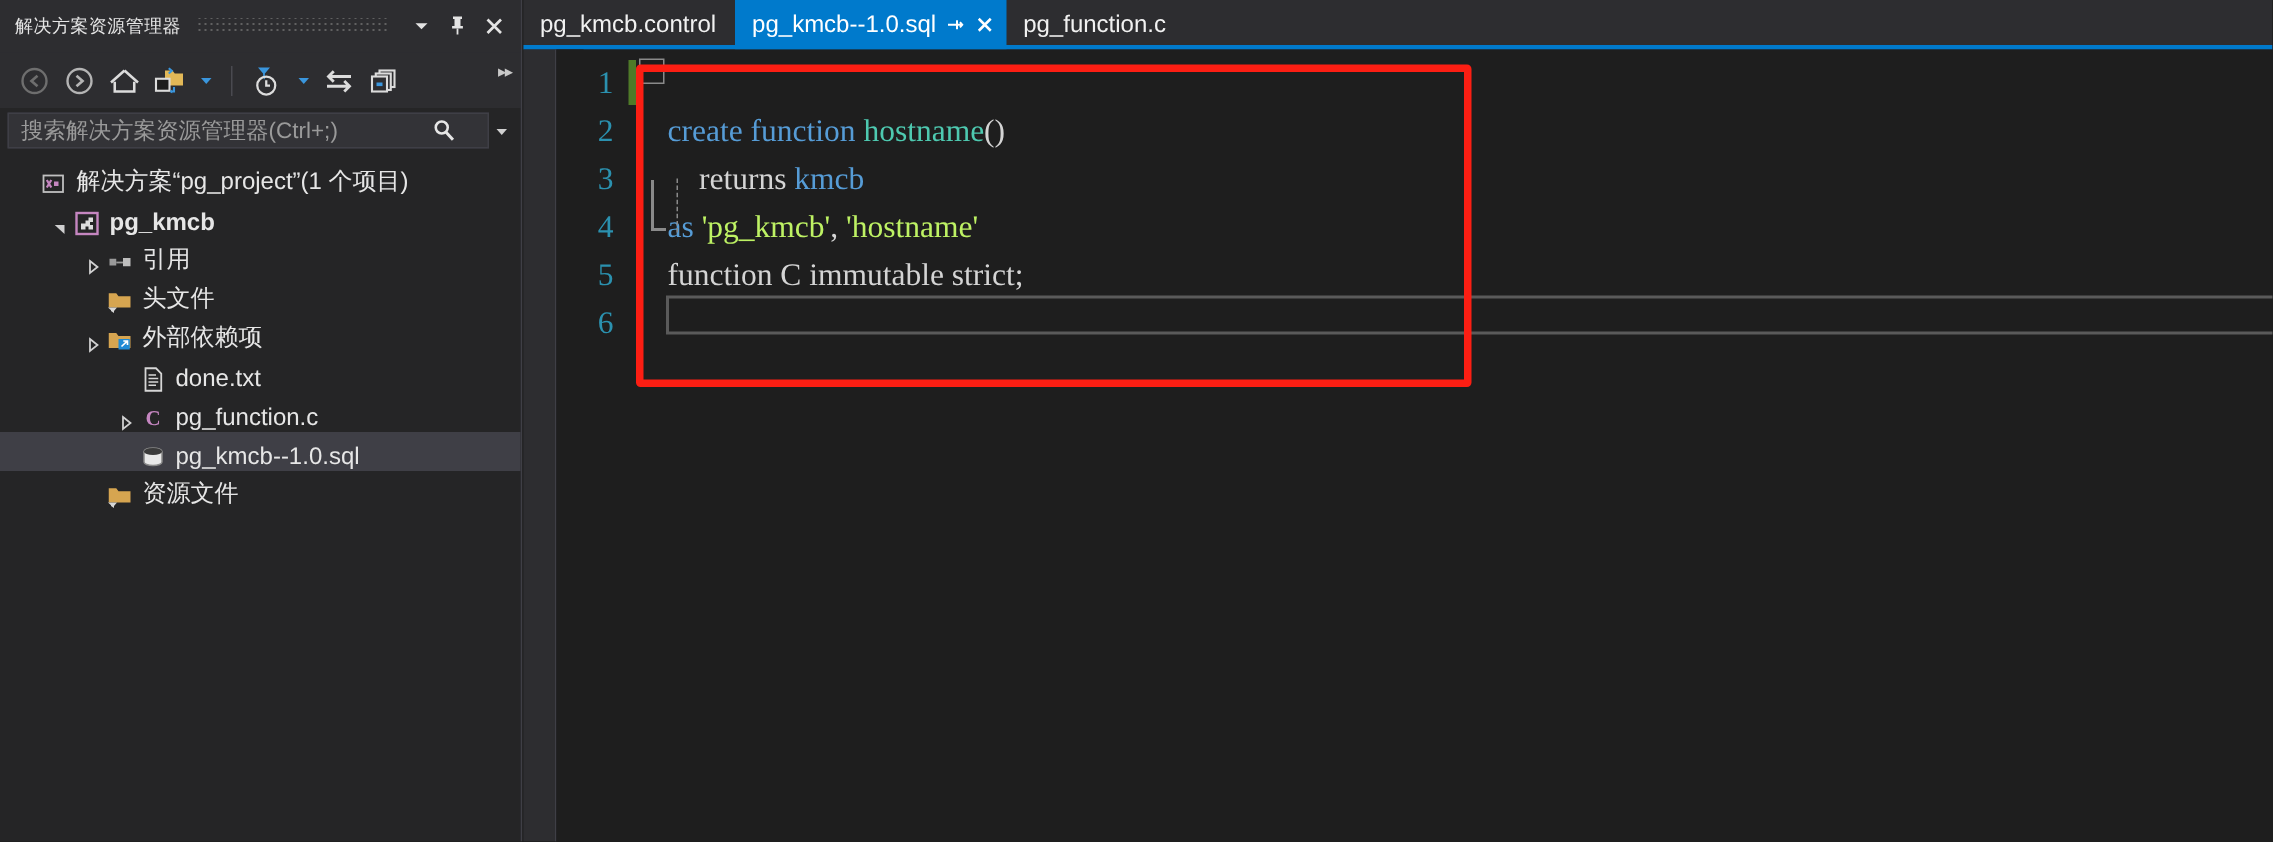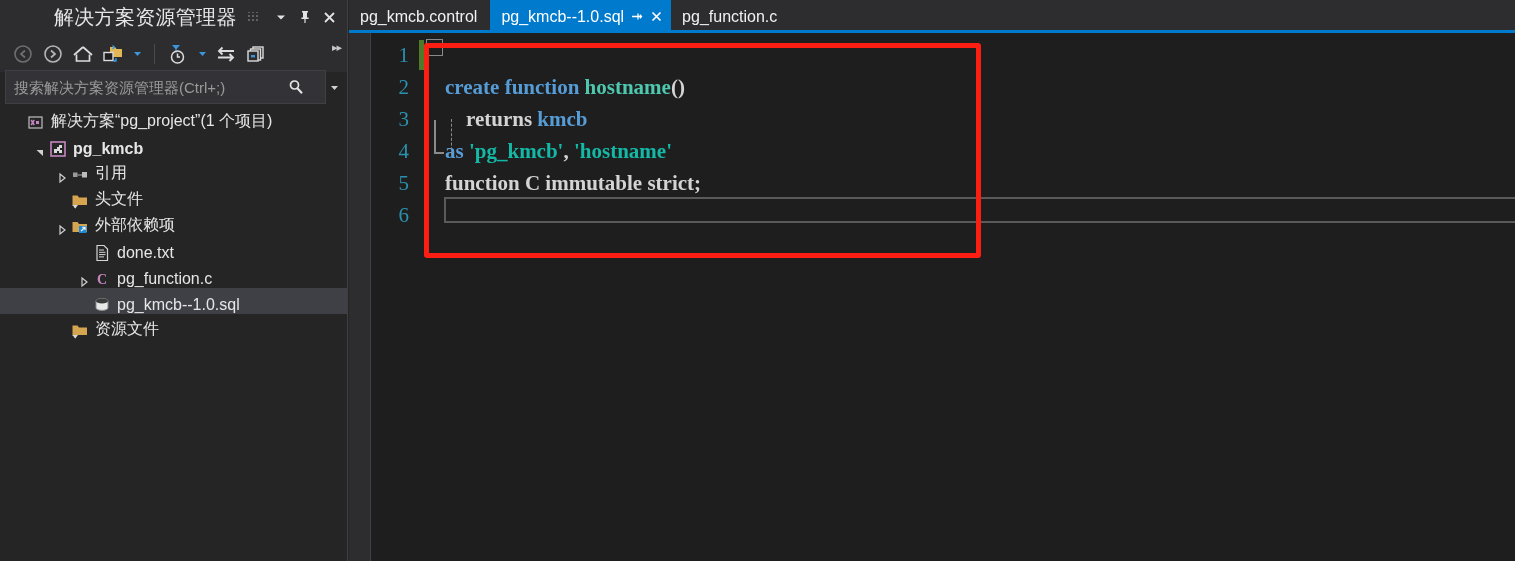--- a/index.html
+++ b/index.html
@@ -15,21 +15,21 @@
   #solution-panel {
     position: absolute; left: 0; top: 0; width: 348px; height: 561px;
     background: #252526;
     border-right: 1px solid #3f3f46;
   }
   #se-titlebar {
     position: relative; height: 34px; background: #2d2d30;
     display: flex; align-items: center; padding: 0 6px 0 10px;
   }
   #se-title {
-    color: #e6e6e6; font-size: 20px; letter-spacing: .3px; white-space: nowrap; margin-left: 44px;
+    color: #e6e6e6; font-size: 12px; letter-spacing: .3px; white-space: nowrap;
   }
   #se-drag-dots {
     flex: 1; height: 10px; margin: 0 10px;
     background-image: radial-gradient(#6a6a6a 0.8px, transparent 0.9px);
     background-size: 4px 4px; background-position: 0 2px;
     opacity: .85;
   }
   .tb-btn {
     width: 24px; height: 24px; display: flex; align-items: center; justify-content: center;
     color: #e3e3e3; flex: none;
@@ -46,21 +46,21 @@
   }
   .ti-sm { width: 16px; }
   .tsep { width: 1px; height: 20px; background: #4a4a50; margin: 0 7px; }
   #se-toolbar-overflow {
     margin-left: auto; margin-right: 6px; color: #c8c8c8; font-size: 11px;
     letter-spacing: -1px; align-self: flex-start; margin-top: 6px;
   }
 
   #se-search-row { height: 30px; padding: 0 5px; background: #252526; display: flex; align-items: center; }
   #se-search-box {
-    flex: 1; height: 34px; background: #333337; border: 1px solid #3f3f46;
+    flex: 1; height: 24px; background: #333337; border: 1px solid #3f3f46;
     display: flex; align-items: center; padding: 0 18px 0 8px;
   }
   #se-search-input {
     flex: 1; background: transparent; border: none; outline: none;
     color: #9a9a9a; font-size: 15px; font-family: "Liberation Sans", sans-serif;
   }
   #se-search-input::placeholder { color: #9a9a9a; opacity: 1; }
   #se-search-dd { width: 16px; display: flex; align-items: center; justify-content: center; }
 
   #se-tree { background: #252526; padding-top: 4px; height: calc(561px - 34px - 38px - 30px); }
@@ -102,25 +102,25 @@
   #code-lines {
     position: absolute; left: 0; top: 6px; right: 0; bottom: 0;
     font-family: "Liberation Serif", serif; font-size: 21px; line-height: 32px;
   }
   .cline { position: relative; height: 32px; display: flex; align-items: center; }
   .lnum {
     width: 46px; flex: none; text-align: right; padding-right: 8px;
     color: #2b91af; font-family: "Liberation Serif", serif; font-size: 21px;
   }
   .chgbar { position: absolute; left: 48px; width: 5px; height: 30px; background: #4f7a28; }
-  .ctext { white-space: pre; color: #d4d4d4; font-weight: bold; }
+  .ctext { white-space: pre; color: #d4d4d4; }
   .kw   { color: #569cd6; }
   .type { color: #569cd6; }
   .fn   { color: #4ec9b0; }
-  .str  { color: #14b8a6; }
+  .str  { color: #bef264; }
   .pln  { color: #d4d4d4; }
 
   .fold-box {
     position: absolute; left: 55px; top: 6px; width: 17px; height: 17px;
     border: 1px solid #8a8a8a; background: #1e1e1e;
   }
   .fold-box:after {
     content: ""; position: absolute; left: 3px; top: 7px; width: 9px; height: 1px; background: #cfcfcf;
   }
   #fold-bracket {

